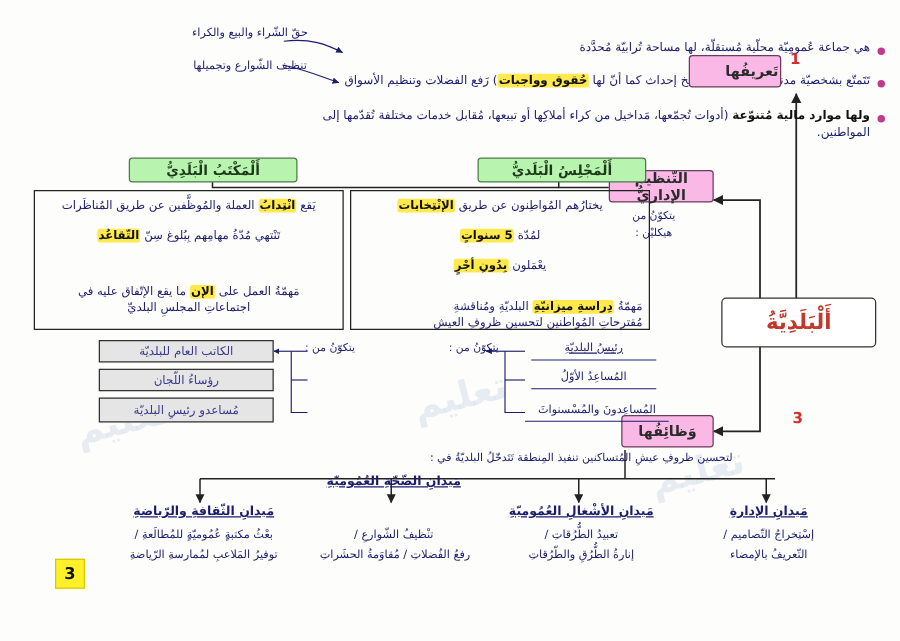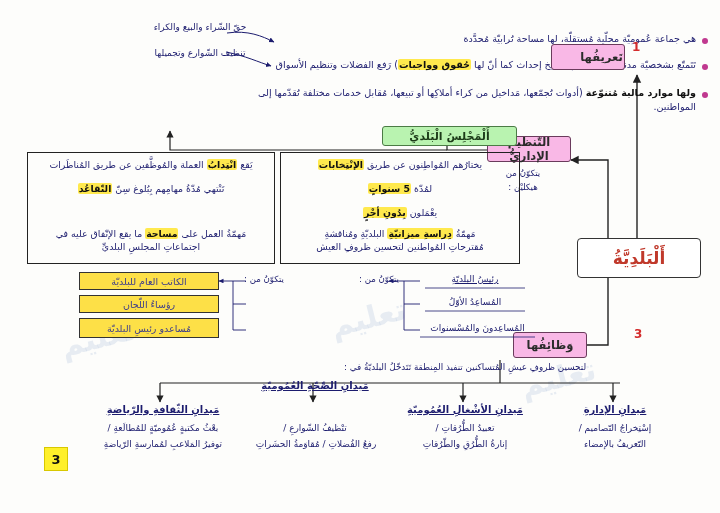--- a/index.html
+++ b/index.html
@@ -25,21 +25,21 @@
     background:#ffffff;border:1.6px solid #333;border-radius:4px;
     display:flex;align-items:center;justify-content:center;
     color:#c0392b;font-weight:bold;font-size:17px;
   }
   .greenlabel{
     background:#b9f3b0;border:1px solid #4b7b45;border-radius:3px;
     display:flex;align-items:center;justify-content:center;
     color:#1c3a18;font-weight:bold;font-size:11px;
   }
   .framebox{border:1.6px solid #222;background:transparent;}
-  .thinbox{border:1px solid #333;background:#fde047;display:flex;align-items:center;justify-content:center;font-size:9.5px;color:#3b3b8c;}
+  .thinbox{border:1px solid #333;background:#e5e5e5;display:flex;align-items:center;justify-content:center;font-size:9.5px;color:#3b3b8c;}
   .num{
     position:absolute;color:#d42d2d;font-weight:bold;font-size:12px;
   }
   .yellowbadge{
     position:absolute;background:#fff02a;border:1px solid #d8c800;
     width:22px;height:22px;display:flex;align-items:center;justify-content:center;
     font-weight:bold;font-size:13px;color:#111;
   }
   .bullet{position:absolute;width:6px;height:6px;border-radius:50%;background:#c0398f;}
   .toptext{font-size:9.6px;color:#1c1c6e;line-height:1.45;}
@@ -122,52 +122,53 @@
 
   <div class="txt handnote" style="right:455px;top:22px;width:130px;text-align:center;">حقّ الشّراء والبيع والكراء</div>
   <div class="txt handnote" style="right:455px;top:48px;width:130px;text-align:center;">تنظيف الشّوارع وتجميلها</div>
 
   <div class="node pinkbox" style="left:551px;top:44px;width:74px;height:26px;padding-left:27px;">تَعريفُها</div>
   <div class="num" style="left:632px;top:40px;">1</div>
 
   <div class="node pinkbox" style="left:487px;top:136px;width:84px;height:26px;">التّنظيمُ الإداريُّ</div>
   <div class="num" style="left:474px;top:131px;">2</div>
 
-  <div class="node pinkbox" style="left:497px;top:332px;width:74px;height:26px;margin-left:16px;">وَظائِفُها</div>
+  <div class="node pinkbox" style="left:497px;top:332px;width:74px;height:26px;">وَظائِفُها</div>
   <div class="num" style="left:634px;top:327px;">3</div>
 
   <div class="node bigbox" style="left:577px;top:238px;width:124px;height:40px;">أَلْبَلَدِيَّةُ</div>
 
   <div class="txt smalllabel" style="left:483px;top:168px;width:80px;text-align:center;">يتكوّنُ من</div>
   <div class="txt smalllabel" style="left:483px;top:182px;width:80px;text-align:center;">هيكليْن :</div>
 
+  <div class="node greenlabel" style="left:103px;top:126px;width:135px;height:20px;">أَلْمَكْتَبُ الْبَلَدِيُّ</div>
   <div class="node greenlabel" style="left:382px;top:126px;width:135px;height:20px;">أَلْمَجْلِسُ الْبَلَديُّ</div>
 
   <div class="node framebox" style="left:27px;top:152px;width:248px;height:112px;"></div>
   <div class="txt listline" style="left:33px;top:158px;width:236px;text-align:center;">
     يَقع <span class="hl">انْتِدابُ</span> العملة والمُوظَّفين عن طريق المُناظَرات
   </div>
   <div class="txt listline" style="left:33px;top:182px;width:236px;text-align:center;">
     تَنْتهي مُدّةُ مهامِهم بِبُلوغ سِنّ <span class="hl">التّقاعُد</span>
   </div>
   <div class="txt listline" style="left:33px;top:228px;width:236px;text-align:center;line-height:1.35;">
-    مَهمّةُ العمل على <span class="hl">مساحة</span> ما يقع الإتّفاق عليه في<br>اجتماعاتِ المجلسِ البلديِّ
+    مَهمّةُ العمل على <span class="hl">الإن</span> ما يقع الإتّفاق عليه في<br>اجتماعاتِ المجلسِ البلديِّ
   </div>
 
   <div class="node framebox" style="left:280px;top:152px;width:240px;height:112px;"></div>
   <div class="txt listline" style="left:286px;top:158px;width:228px;text-align:center;">
     يختارُهم المُواطِنون عن طريق <span class="hl">الإنْتِخابات</span>
   </div>
   <div class="txt listline" style="left:286px;top:182px;width:228px;text-align:center;">
     لمُدّة <span class="hl">5 سنواتٍ</span>
   </div>
   <div class="txt listline" style="left:286px;top:206px;width:228px;text-align:center;">
     يعْمَلون <span class="hl">بِدُونِ أجْرٍ</span>
   </div>
-  <div class="txt listline" style="left:286px;top:228px;width:228px;text-align:center;line-height:1.35;">
+  <div class="txt listline" style="left:286px;top:240px;width:228px;line-height:1.35;">
     مَهمّةُ <span class="hl">دِراسةِ ميزانيّةِ</span> البلديّةِ ومُناقشةِ<br>مُقترحاتِ المُواطنين لتحسين ظروفِ العيش
   </div>
 
   <div class="txt smalllabel" style="left:224px;top:274px;width:60px;text-align:right;">يتكوّنُ من :</div>
   <div class="node thinbox" style="left:79px;top:272px;width:140px;height:18px;">الكاتب العام للبلديّة</div>
   <div class="node thinbox" style="left:79px;top:295px;width:140px;height:18px;">رؤساءُ اللّجان</div>
   <div class="node thinbox" style="left:79px;top:318px;width:140px;height:20px;">مُساعدو رئيسِ البلديّة</div>
 
   <div class="txt smalllabel" style="left:339px;top:274px;width:60px;text-align:right;">يتكوّنُ من :</div>
   <div class="txt colitem" style="left:420px;top:273px;width:110px;text-align:center;text-decoration:underline;">رئيسُ البلديّةِ</div>

